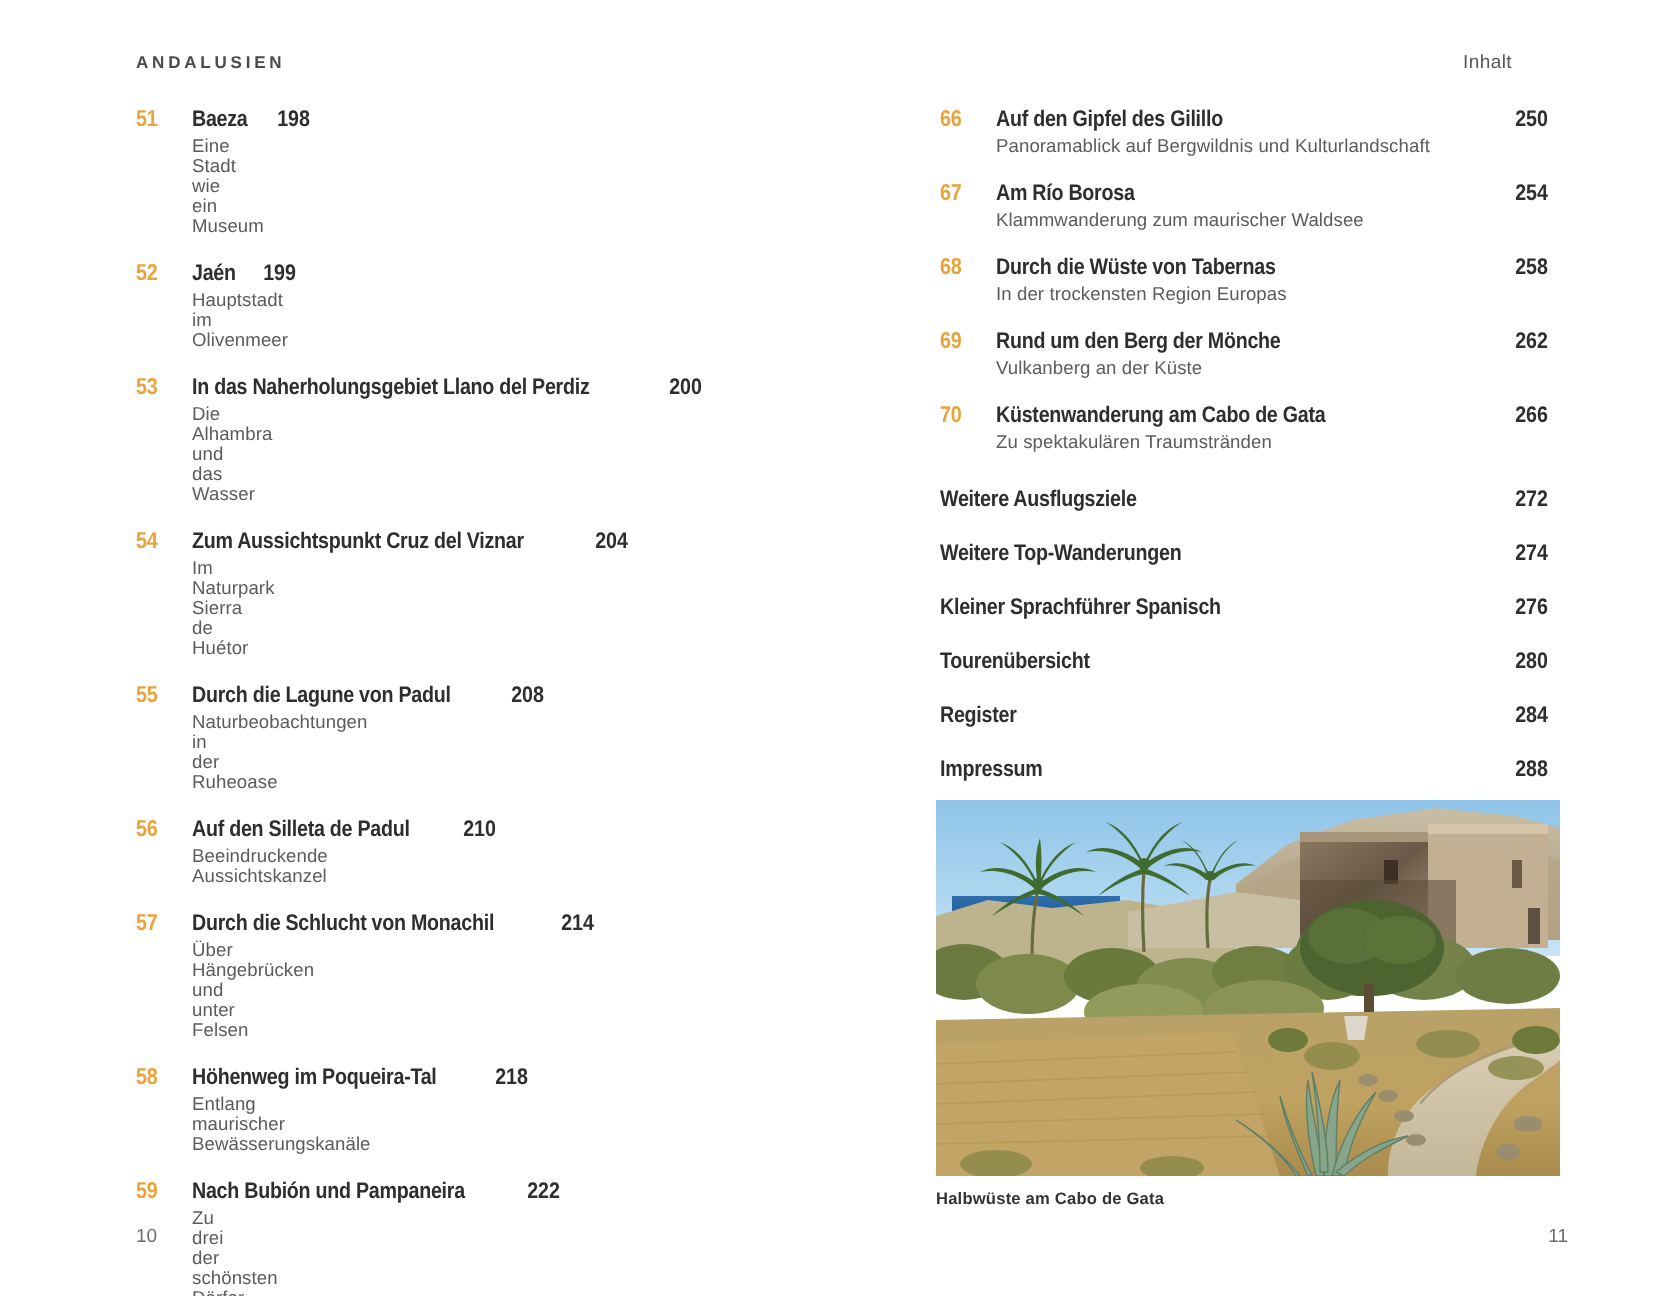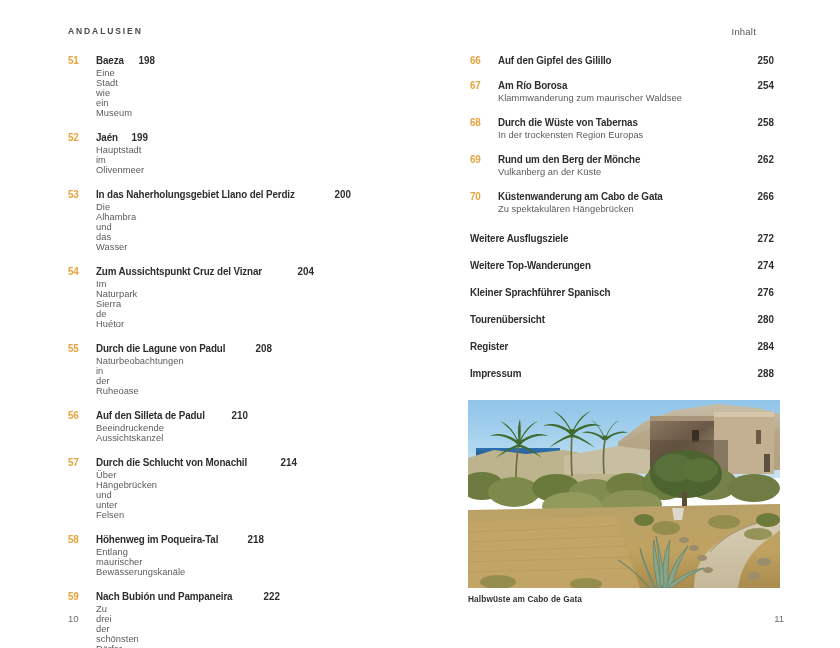--- a/index.html
+++ b/index.html
@@ -307,20 +307,21 @@
   <div class="runhead runhead-right">Inhalt</div>
 
   <div class="toc-right" id="right-col">
       <div class="toc-entry">
         <div class="entry-main">
           <span class="entry-num">66</span>
           <span class="entry-title">Auf den Gipfel des Gilillo</span>
           <span class="leader"></span>
           <span class="entry-page">250</span>
         </div>
+        <div class="entry-sub">Panoramablick auf Bergwildnis und Kulturlandschaft</div>
       </div>
       <div class="toc-entry">
         <div class="entry-main">
           <span class="entry-num">67</span>
           <span class="entry-title">Am Río Borosa</span>
           <span class="leader"></span>
           <span class="entry-page">254</span>
         </div>
         <div class="entry-sub">Klammwanderung zum maurischer Waldsee</div>
       </div>
@@ -342,21 +343,21 @@
         </div>
         <div class="entry-sub">Vulkanberg an der Küste</div>
       </div>
       <div class="toc-entry">
         <div class="entry-main">
           <span class="entry-num">70</span>
           <span class="entry-title">Küstenwanderung am Cabo de Gata</span>
           <span class="leader"></span>
           <span class="entry-page">266</span>
         </div>
-        <div class="entry-sub">Zu spektakulären Hängebrücken</div>
+        <div class="entry-sub">Zu spektakulären Traumstränden</div>
       </div>
       <div class="toc-entry">
       </div>
       <div class="toc-entry plain extra-gap">
         <div class="entry-main">
           <span class="entry-title">Weitere Ausflugsziele</span>
           <span class="leader"></span>
           <span class="entry-page">272</span>
         </div>
       </div>

